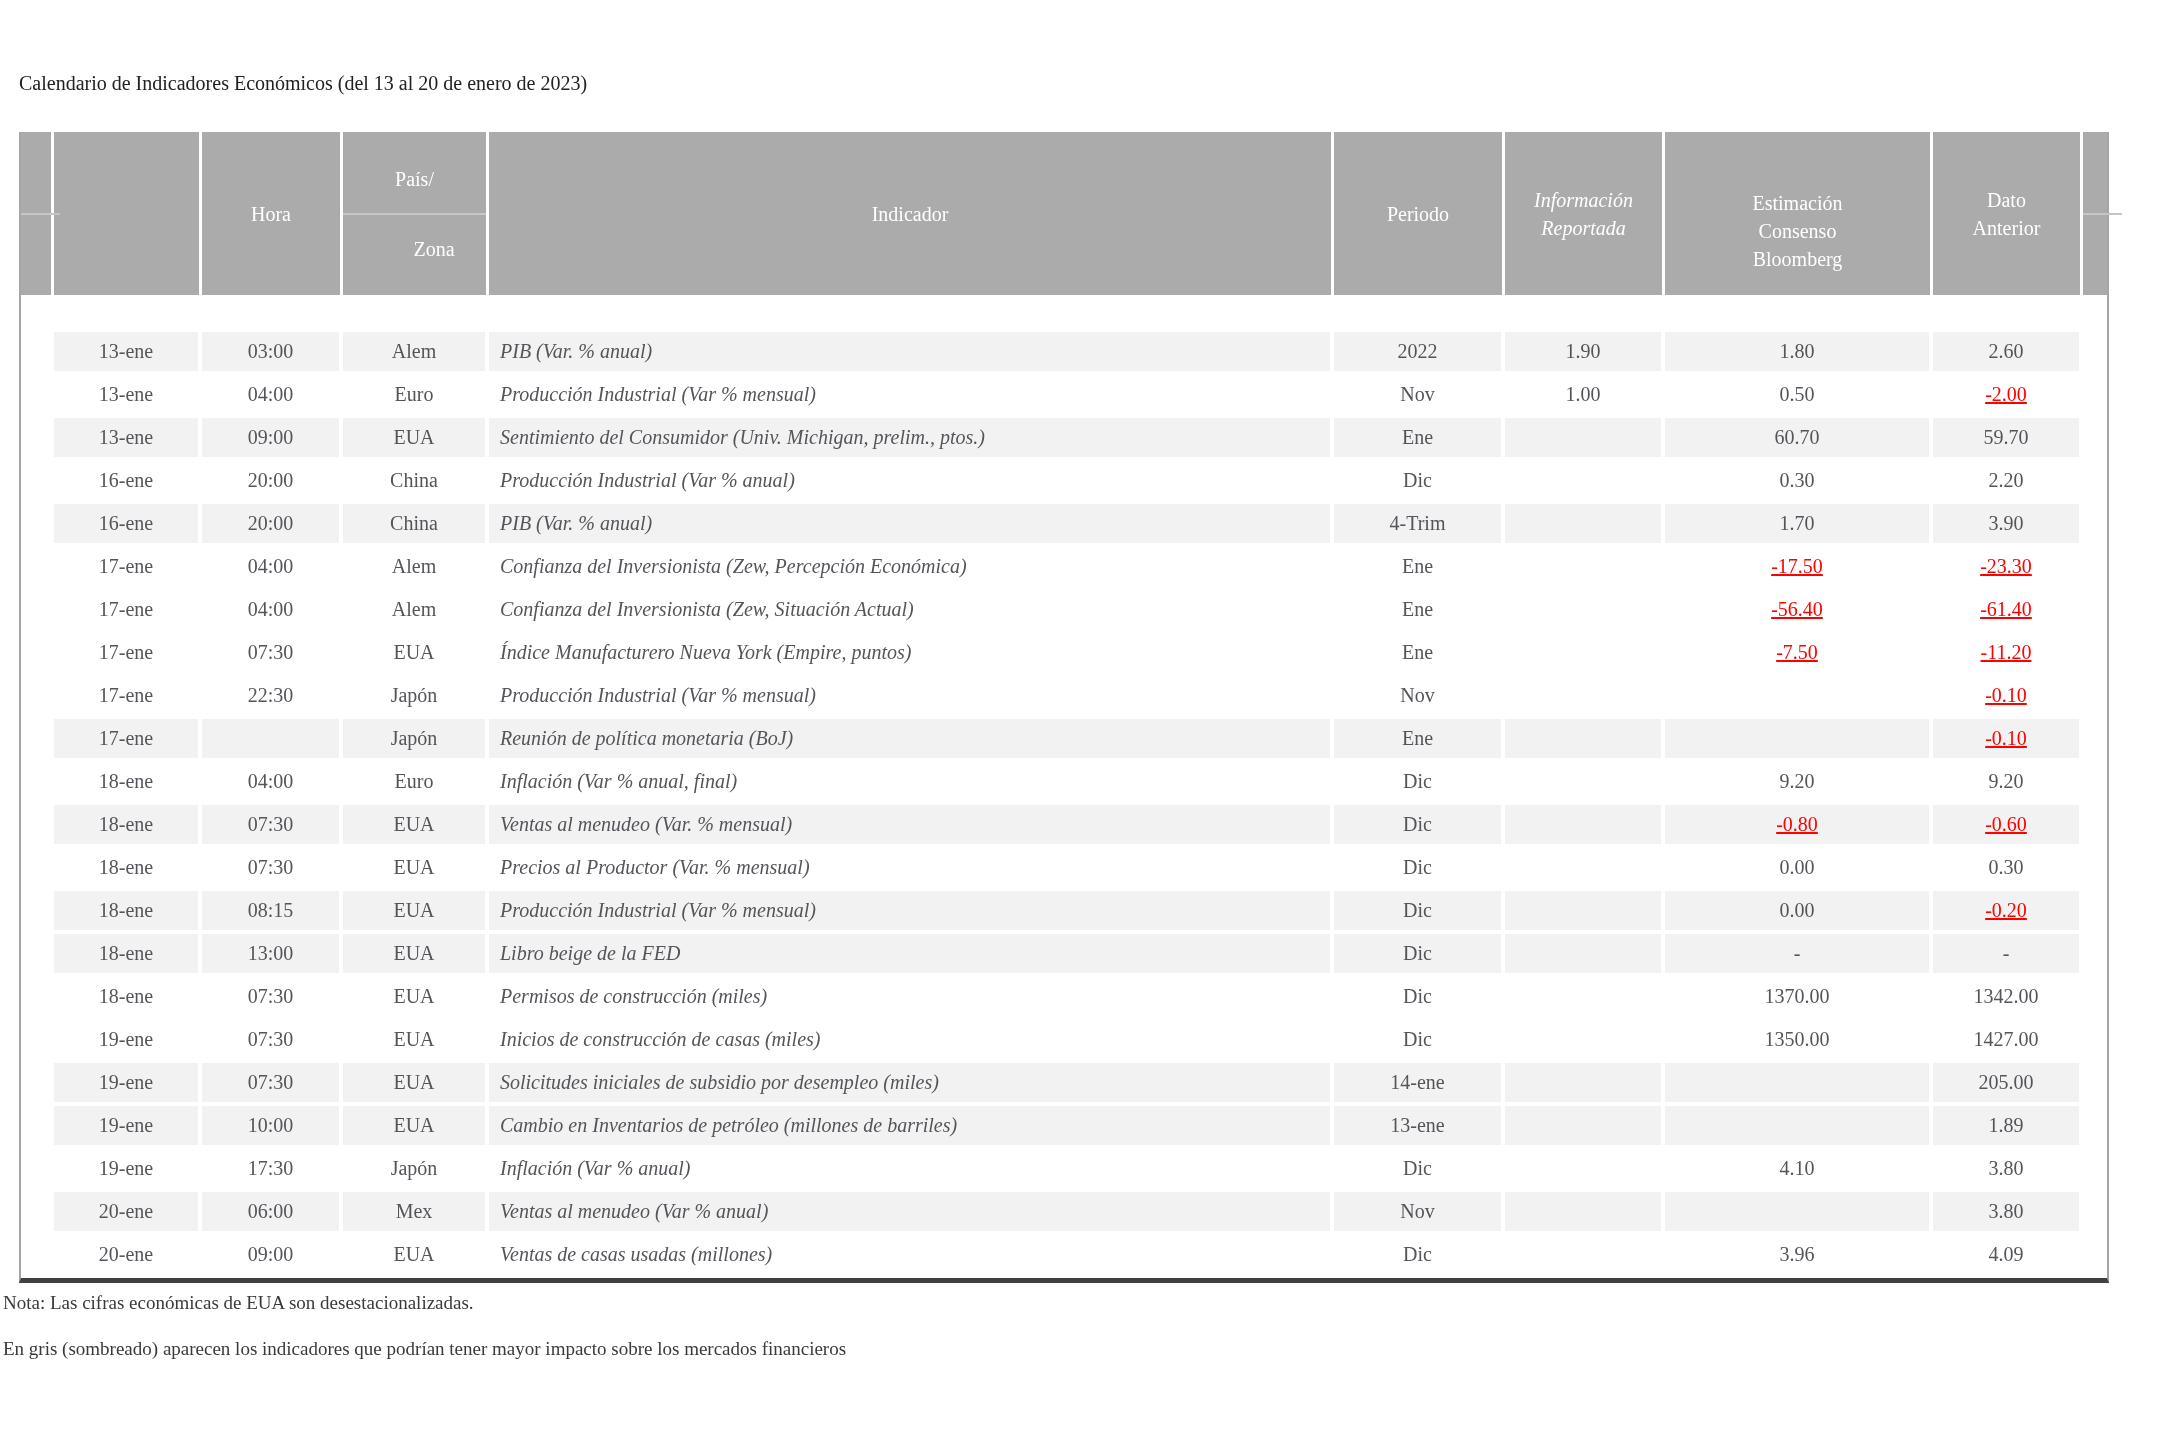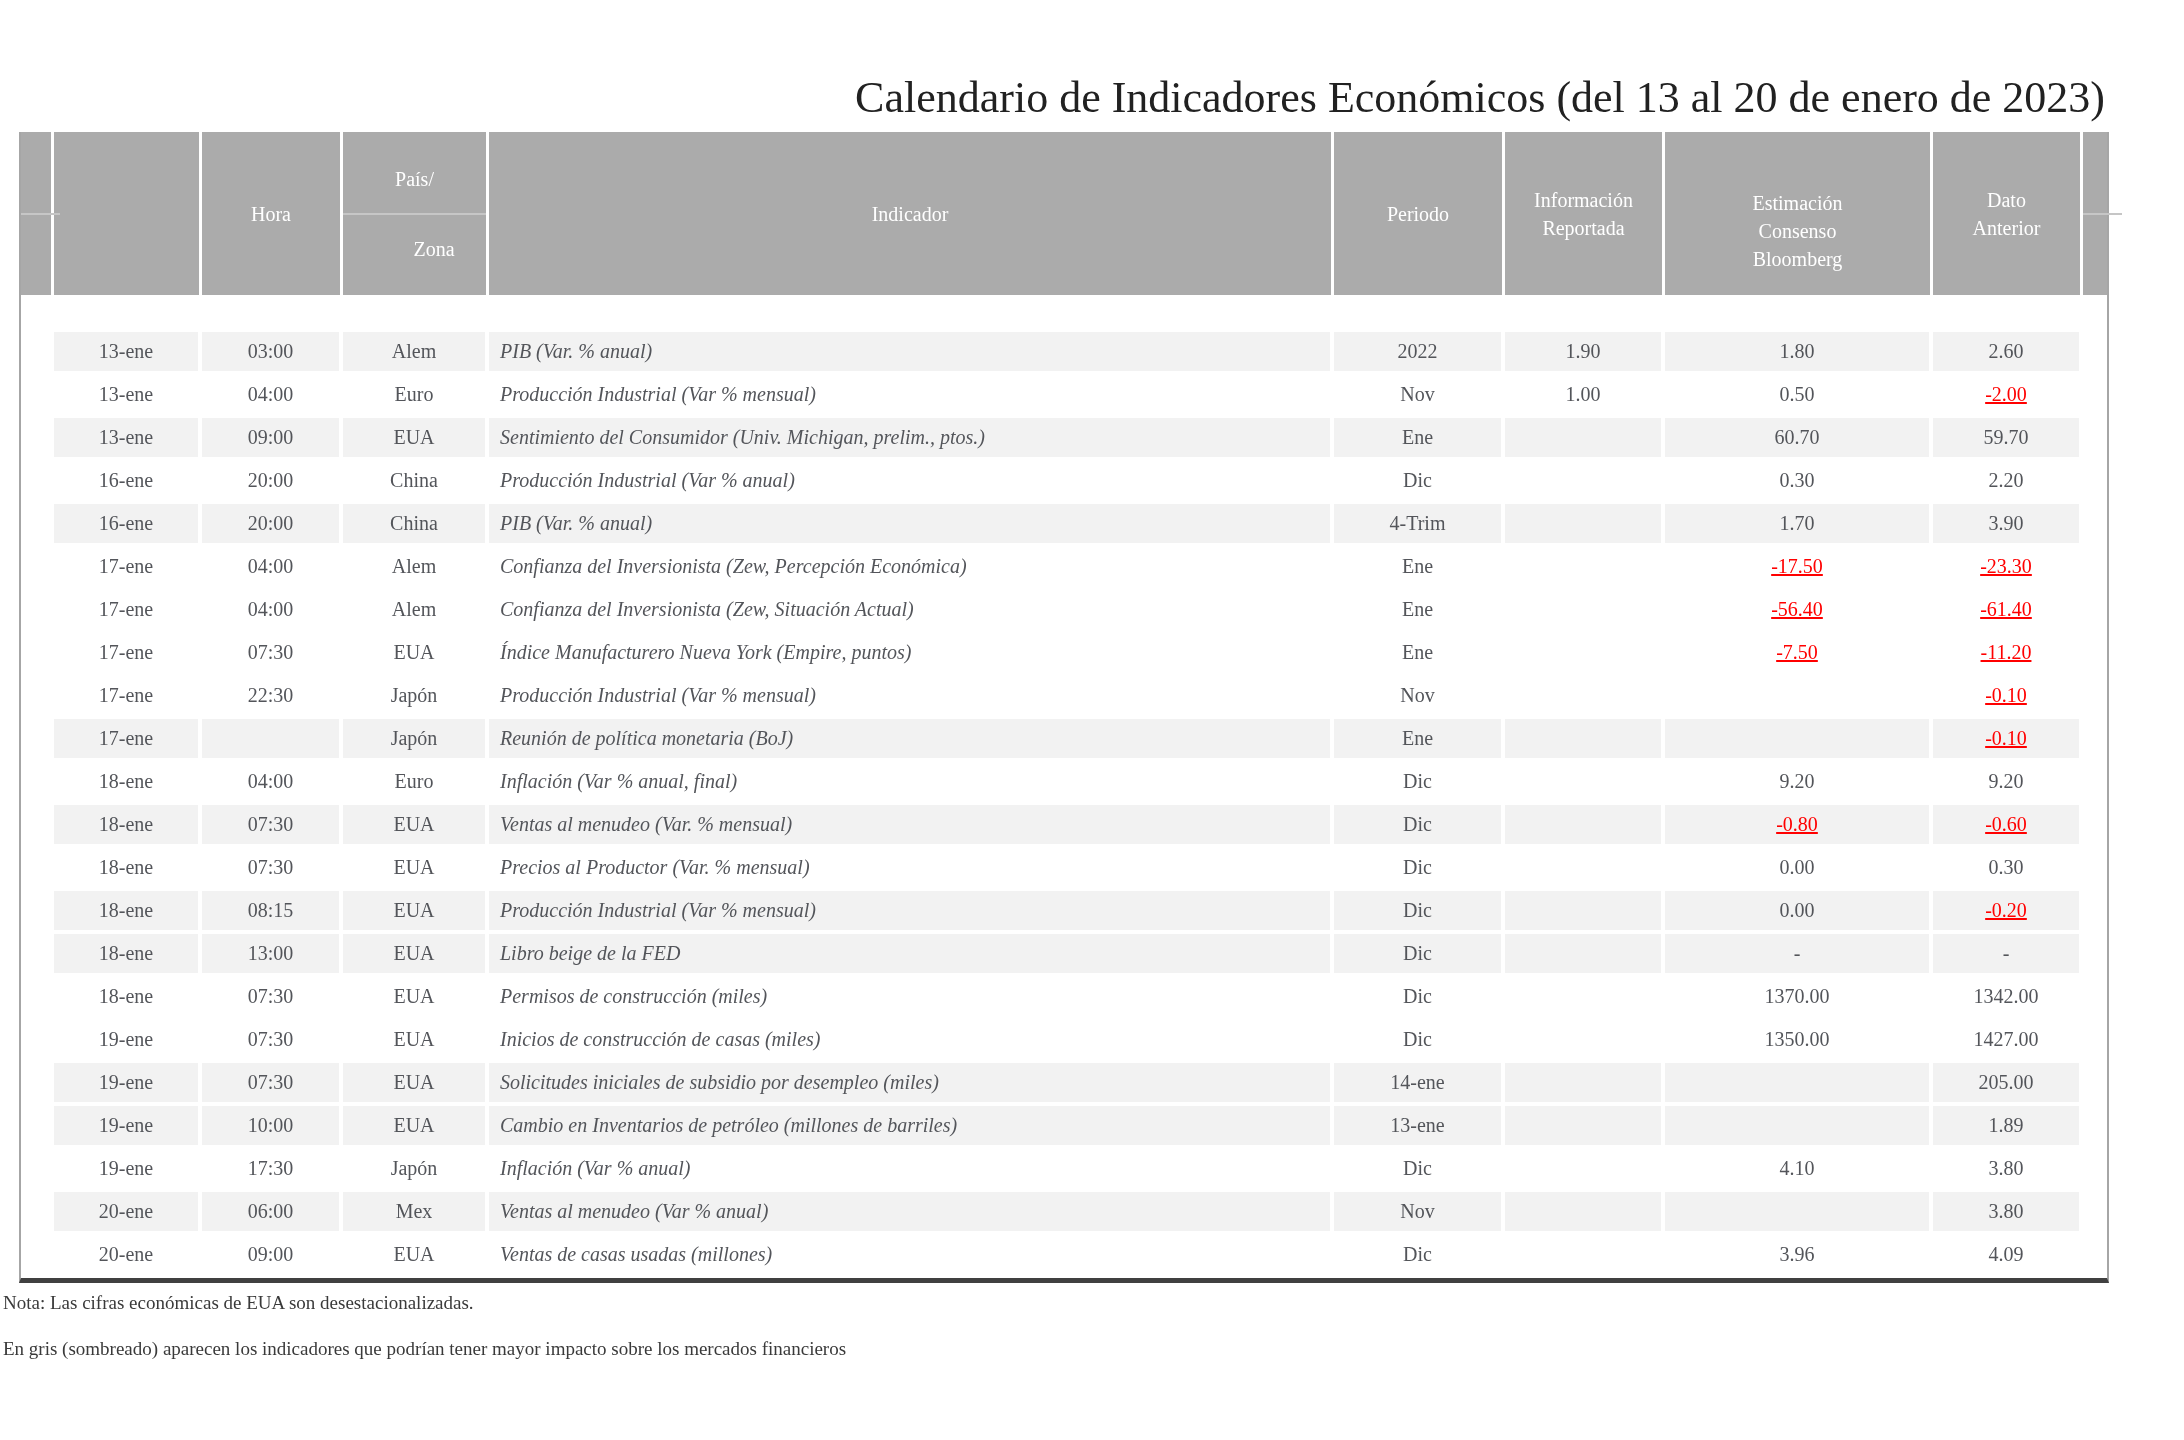--- a/index.html
+++ b/index.html
@@ -13,21 +13,21 @@
     --side-border:#a6a6a6;
     --bottom-border:#404040;
   }
   html,body{margin:0;padding:0;}
   body{
     width:2184px;height:1440px;position:relative;background:#ffffff;overflow:hidden;
     font-family:"Liberation Serif","DejaVu Serif",serif;
   }
   .page-title{
     position:absolute;left:19px;top:72px;width:2086px;
-    text-align:right;font-size:44px;color:var(--title-text);white-space:nowrap;
+    text-align:left;font-size:20px;color:var(--title-text);white-space:nowrap;
   }
   .table-wrap{
     position:absolute;left:19px;top:132px;width:2086px;
     border-left:2px solid var(--side-border);
     border-right:2px solid var(--side-border);
     border-bottom:5px solid var(--bottom-border);
   }
   table{border-collapse:separate;border-spacing:0;table-layout:fixed;width:100%;font-size:20px;}
   col.c-sp-l{width:33px;} col.c-fecha{width:148px;} col.c-hora{width:141px;}
   col.c-zona{width:146px;} col.c-ind{width:845px;} col.c-per{width:171px;}
@@ -35,21 +35,21 @@
   thead th{
     background:var(--header-bg);color:var(--header-text);font-weight:normal;
     height:163px;vertical-align:middle;text-align:center;
     border-right:3px solid #ffffff;padding:0;line-height:1.4;
   }
   thead th:last-child{border-right:none;}
   .th-split{display:flex;flex-direction:column;height:138px;}
   .th-split .half{flex:1;display:flex;align-items:center;justify-content:center;}
   .th-split .half + .half{border-top:2px solid var(--header-divider);padding-left:39px;}
   .hw{margin:0 auto;}
-  .w150{max-width:150px;} .w135{max-width:135px;margin-top:34px;} .w100{max-width:100px;}
+  .w150{max-width:150px;font-style:italic;} .w135{max-width:135px;margin-top:34px;} .w100{max-width:100px;}
   tbody td{
     height:39px;text-align:center;color:var(--text);padding:0;
     border-right:4px solid #ffffff;border-bottom:4px solid #ffffff;
     overflow:hidden;white-space:nowrap;background:#ffffff;
   }
   tbody td:last-child{border-right:none;}
   tbody tr.shaded td{background:var(--shaded-row);}
   tbody tr.shaded td.spacer{background:#ffffff;}
   tbody td.ind{text-align:left;padding-left:11px;font-style:italic;}
   tbody td.neg{color:var(--negative);text-decoration:underline;}

